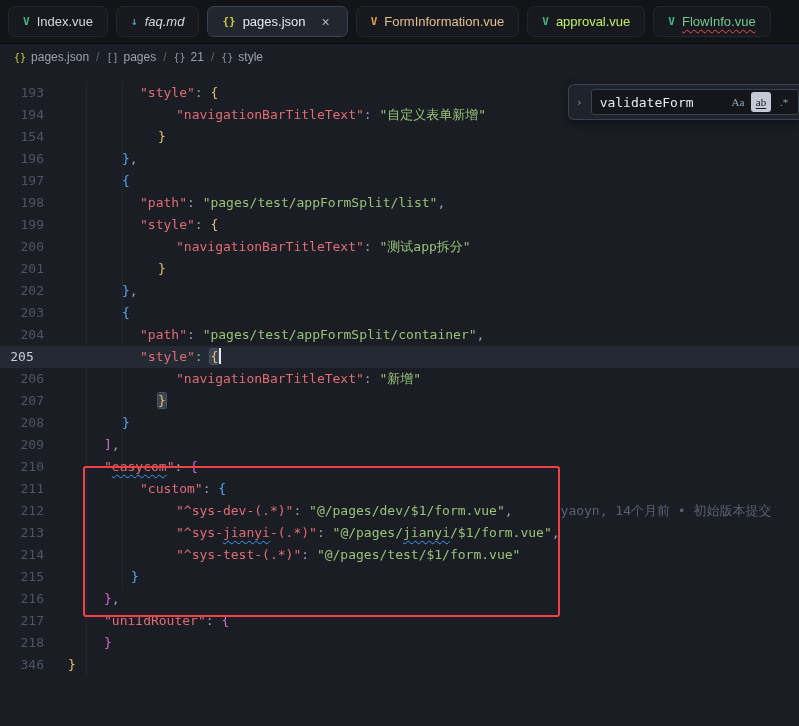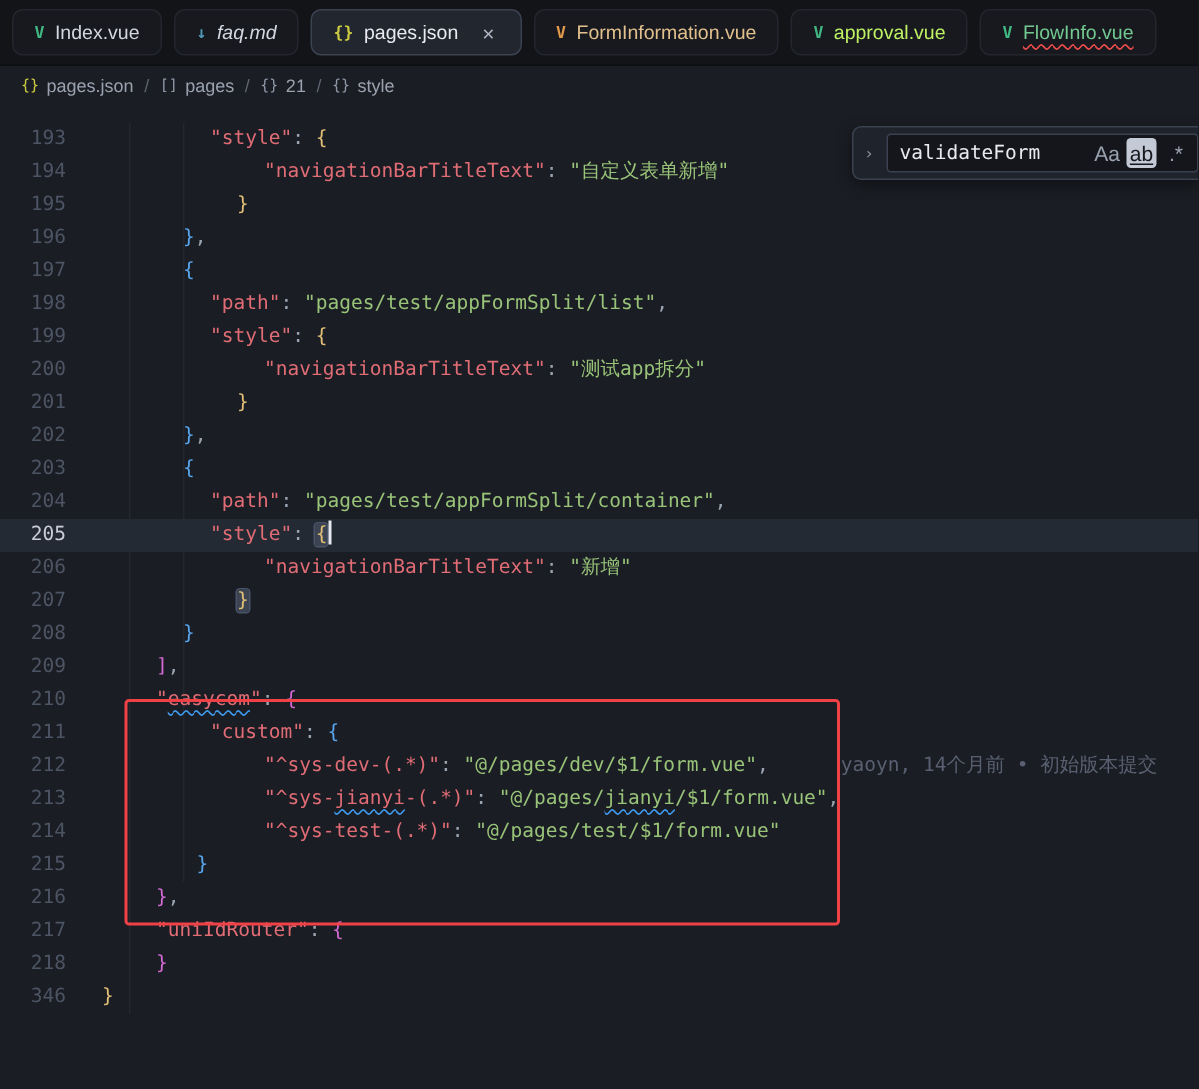--- a/index.html
+++ b/index.html
@@ -26,21 +26,21 @@
   .bc-sep { color:#5d6470; }
 
   
   .editor { position:relative; flex:1; overflow:hidden; background:#1a1d23;
             font-family:"DejaVu Sans Mono", monospace; font-size:13px; }
   .code-lines { position:relative; padding-top:12px; z-index:2; }
   .line { display:flex; height:22px; line-height:22px; white-space:pre; }
   .line.active { background:#242a34; }
   .num { flex:none; width:44px; text-align:right; color:#4d5565; user-select:none; }
   .code { flex:none; }
-  .line.active .num { color:#c8cdd6; }
+  .line.active .num { color:#c8cdd6;text-align:center; }
 
   .tk-k { color:#e06c75; }
   .tk-s { color:#98c379; }
   .tk-p { color:#9aa4b2; }
   .tk-g { color:#e3c078; }
   .tk-o { color:#d46ad4; }
   .tk-b { color:#58a7ee; }
   .wavy { text-decoration: underline wavy #3f9bf0; text-decoration-thickness:1px; text-underline-offset:3px; }
   .match { background:#3c4452; border-radius:2px; box-shadow:0 0 0 1px #49536a; }
   .caret { display:inline-block; width:2px; height:16px; background:#e6e9ef; margin-left:1px;
@@ -58,22 +58,22 @@
   .find { position:absolute; top:14px; left:568px; width:231px; height:36px; z-index:10;
           background:#1f232b; border:1px solid #3a4150; border-right:none;
           border-radius:6px 0 0 6px; display:flex; align-items:center; gap:6px;
           padding:0 0 0 5px; box-shadow:0 3px 10px rgba(0,0,0,.45); }
   .find-chevron { color:#8a92a0; font-size:11px; padding:2px 2px; cursor:pointer; }
   .find-input { flex:1; height:26px; background:#14161b; border:1px solid #3a4150; border-radius:3px;
                 display:flex; align-items:center; gap:3px; padding:0 4px 0 8px;
                 color:#e8eaee; font-size:13px; font-family:"DejaVu Sans Mono", monospace; }
   .find-text { flex:1; overflow:hidden; white-space:nowrap; }
   .ftoggle { flex:none; width:20px; height:20px; border-radius:3px; display:flex; align-items:center;
-             justify-content:center; color:#9aa2b1; font-size:14px; cursor:pointer;
-             font-family:Liberation Sans, sans-serif; }
+             justify-content:center; color:#9aa2b1; font-size:11px; cursor:pointer;
+             font-family:Liberation Serif, serif; }
   .ftoggle.on { background:#c3cad6; color:#16181d; }
   .ftoggle.ul { text-decoration:underline; text-underline-offset:2px; }
 </style>
 </head>
 <body>
 
 <div class="window">
 
   <div class="tabbar">
       <div class="tab">
@@ -125,21 +125,21 @@
       </span>
     </div>
 
   <div class="editor">
     <div class="guide" style="left:86px; top:12px; height:594px;"></div>
     <div class="guide" style="left:122px; top:12px; height:506px;"></div>
 
     <div class="code-lines">
         <div class="line"><span class="num">193</span><span class="code" style="padding-left: 96px;"><span class="tk-k">"style"</span><span class="tk-p">: </span><span class="tk-g">{</span></span></div>
         <div class="line"><span class="num">194</span><span class="code" style="padding-left: 132px;"><span class="tk-k">"navigationBarTitleText"</span><span class="tk-p">: </span><span class="tk-s">"自定义表单新增"</span></span></div>
-        <div class="line"><span class="num">195</span><span class="code" style="padding-left: 114px;"><span class="tk-g">}</span></span></div>
+        <div class="line"><span class="num">154</span><span class="code" style="padding-left: 114px;"><span class="tk-g">}</span></span></div>
         <div class="line"><span class="num">196</span><span class="code" style="padding-left: 78px;"><span class="tk-b">}</span><span class="tk-p">,</span></span></div>
         <div class="line"><span class="num">197</span><span class="code" style="padding-left: 78px;"><span class="tk-b">{</span></span></div>
         <div class="line"><span class="num">198</span><span class="code" style="padding-left: 96px;"><span class="tk-k">"path"</span><span class="tk-p">: </span><span class="tk-s">"pages/test/appFormSplit/list"</span><span class="tk-p">,</span></span></div>
         <div class="line"><span class="num">199</span><span class="code" style="padding-left: 96px;"><span class="tk-k">"style"</span><span class="tk-p">: </span><span class="tk-g">{</span></span></div>
         <div class="line"><span class="num">200</span><span class="code" style="padding-left: 132px;"><span class="tk-k">"navigationBarTitleText"</span><span class="tk-p">: </span><span class="tk-s">"测试app拆分"</span></span></div>
         <div class="line"><span class="num">201</span><span class="code" style="padding-left: 114px;"><span class="tk-g">}</span></span></div>
         <div class="line"><span class="num">202</span><span class="code" style="padding-left: 78px;"><span class="tk-b">}</span><span class="tk-p">,</span></span></div>
         <div class="line"><span class="num">203</span><span class="code" style="padding-left: 78px;"><span class="tk-b">{</span></span></div>
         <div class="line"><span class="num">204</span><span class="code" style="padding-left: 96px;"><span class="tk-k">"path"</span><span class="tk-p">: </span><span class="tk-s">"pages/test/appFormSplit/container"</span><span class="tk-p">,</span></span></div>
         <div class="line active"><span class="num">205</span><span class="code" style="padding-left: 96px;"><span class="tk-k">"style"</span><span class="tk-p">: </span><span class="tk-g match">{</span><span class="caret"></span></span></div>

